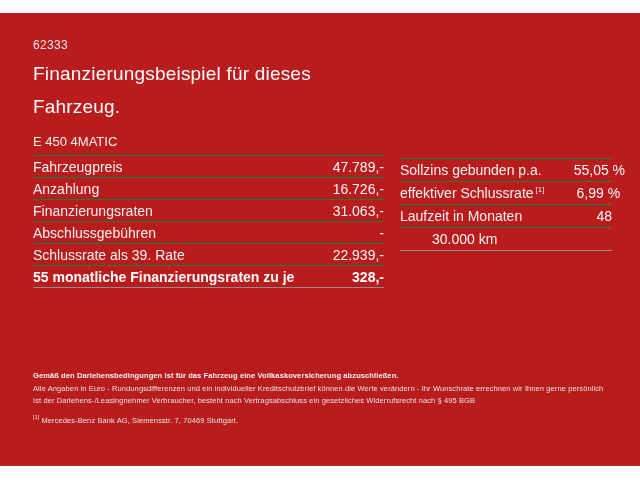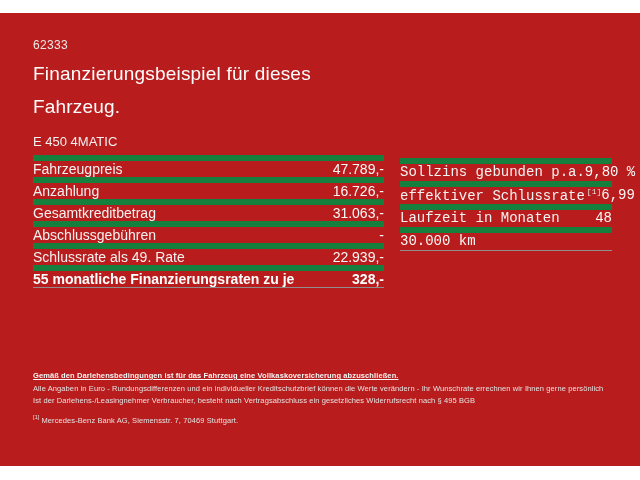--- a/index.html
+++ b/index.html
@@ -38,51 +38,51 @@
     left: 33px; top: 121px;
     font-size: 13px;
     color: #f0f0f0;
     text-align: right;
   }
   .fin-table {
     position: absolute;
     border-bottom: 1px solid #8f8f8f;
   }
   .fin-table.left  { left: 33px;  top: 142px; width: 351px; }
-  .fin-table.right { left: 400px; top: 145px; width: 212px; font-family: Liberation Mono, monospace; }
+  .fin-table.right { left: 400px; top: 145px; width: 212px; }
   .fin-row {
     display: flex;
     justify-content: space-between;
-    align-items: flex-start;
-    border-top: 6px solid #15803d;
+    align-items: center;
+    border-top: 1px solid #15803d;
     font-size: 14px;
     height: 22px;
     white-space: nowrap;
   }
   .fin-table.right .fin-row { height: 23px; }
   .fin-row .label { color: #f2f2f2; }
-  .fin-row .value { color: #f7f7f7; text-align: right; }
+  .fin-row .value { color: #f7f7f7; text-align: right; margin-left: 32px; }
   .fin-row.row-bold .label,
   .fin-row.row-bold .value { font-weight: bold; color: #ffffff; }
   sup.fn-marker {
     font-size: 8px;
     vertical-align: super;
     margin-left: 2px;
     color: #e8e8e8;
   }
   .footnotes {
     position: absolute;
     left: 33px; top: 357px;
     width: 585px;
     font-size: 7.5px;
     line-height: 12.5px;
     color: #e3e3e3;
     letter-spacing: 0.1px;
   }
-  .footnotes .fn-bold { font-weight: bold; color: #f5f5f5; text-decoration: underline; }
+  .footnotes .fn-bold { font-weight: bold; color: #f5f5f5; }
   .footnotes .fn-bank { margin-top: 3px; }
   .footnotes .fn-bank sup { font-size: 5.5px; vertical-align: super; margin-right: 2px; }
 </style>
 </head>
 <body>
 
 <div class="slide">
 
   <div class="ref-number">62333</div>
 
@@ -94,41 +94,41 @@
   <div class="fin-table left">
     <div class="fin-row">
       <span class="label">Fahrzeugpreis</span>
       <span class="value">47.789,-</span>
     </div>
     <div class="fin-row">
       <span class="label">Anzahlung</span>
       <span class="value">16.726,-</span>
     </div>
     <div class="fin-row">
-      <span class="label">Gesamtkreditbetrag</span>
+      <span class="label">Finanzierungsraten</span>
       <span class="value">31.063,-</span>
     </div>
     <div class="fin-row">
       <span class="label">Abschlussgebühren</span>
       <span class="value">-</span>
     </div>
     <div class="fin-row">
-      <span class="label">Schlussrate als 49. Rate</span>
+      <span class="label">Schlussrate als 39. Rate</span>
       <span class="value">22.939,-</span>
     </div>
     <div class="fin-row row-bold">
       <span class="label">55 monatliche Finanzierungsraten zu je</span>
       <span class="value">328,-</span>
     </div>
   </div>
 
   <div class="fin-table right">
     <div class="fin-row">
       <span class="label">Sollzins gebunden p.a.</span>
-      <span class="value">9,80 %</span>
+      <span class="value">55,05 %</span>
     </div>
     <div class="fin-row">
       <span class="label"><span>effektiver Schlussrate</span><sup class="fn-marker">[1]</sup></span>
       <span class="value">6,99 %</span>
     </div>
     <div class="fin-row">
       <span class="label">Laufzeit in Monaten</span>
       <span class="value">48</span>
     </div>
     <div class="fin-row">

